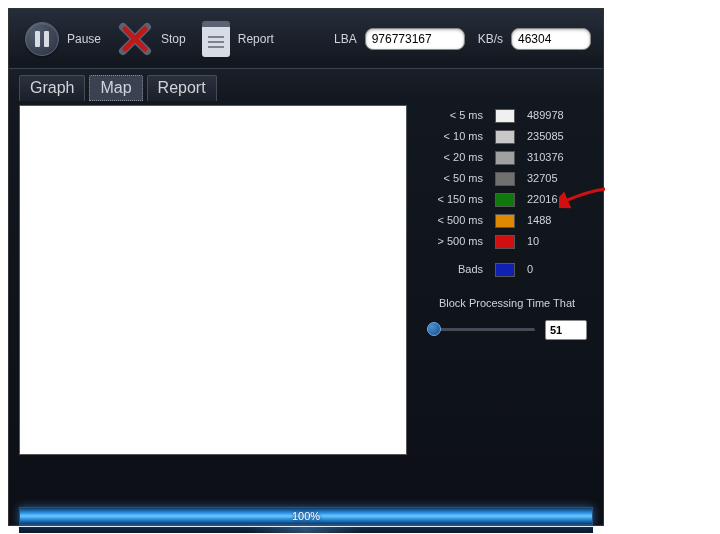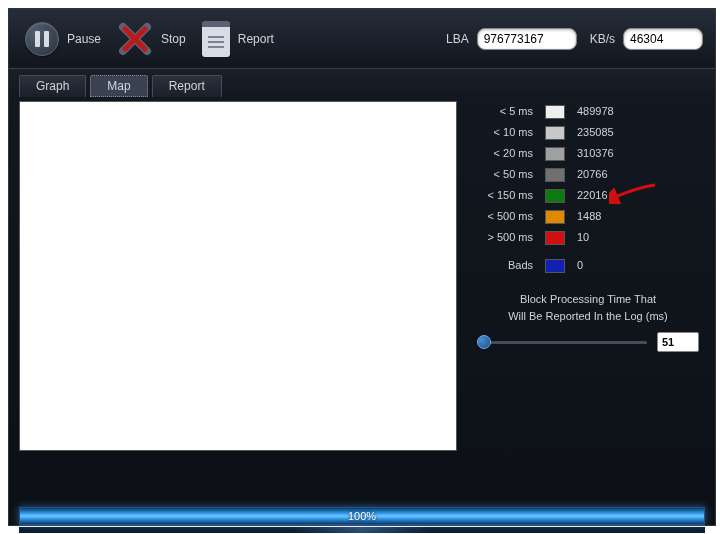--- a/index.html
+++ b/index.html
@@ -1,29 +1,29 @@
 <!DOCTYPE html>
 <html><head>
 <meta charset="utf-8">
 <style>
 * { box-sizing: border-box; margin: 0; padding: 0; font-family: Arial, sans-serif; }
 body { background: #fff; width: 720px; height: 534px; overflow: hidden; }
-.app-frame { margin: 8px; width: 708px; height: 518px; background: linear-gradient(#141a22, #0c1016); border: 1px solid #333; position: relative; }
+.app-frame { margin: 8px; width: 596px; height: 518px; background: linear-gradient(#141a22, #0c1016); border: 1px solid #333; position: relative; }
 .toolbar { height: 60px; background: linear-gradient(#262d3a 0%, #131820 90%); display: flex; align-items: center; padding: 0 12px; gap: 8px; border-bottom: 1px solid #3a4150; }
 .tbtn { display: flex; align-items: center; gap: 8px; color: #cfd4da; font-size: 12px; cursor: pointer; padding: 4px 4px; }
 .circ-btn { width: 34px; height: 34px; border-radius: 50%; background: radial-gradient(circle at 30% 30%, #515d6e, #2a313e); border: 1px solid #5a6274; display: flex; align-items: center; justify-content: center; box-shadow: inset 0 1px 2px rgba(255,255,255,0.2), 0 1px 2px rgba(0,0,0,0.5); }
 .pause-bars { display: flex; gap: 4px; }
 .pause-bars span { width: 5px; height: 16px; background: #d8dde5; border-radius: 1px; }
 .stop-icon { width: 36px; height: 36px; display: flex; align-items: center; justify-content: center; }
 .report-icon { width: 28px; height: 36px; background: #d8dde5; border-radius: 3px; position: relative; border-top: 6px solid #5a6274; display: flex; flex-direction: column; align-items: center; justify-content: center; gap: 3px; }
 .report-icon div { width: 16px; height: 2px; background: #7a828f; }
 .stat-label { color: #cfd4da; font-size: 12px; margin-left: 5px; }
 .stat-input { background: #fff; border: 1px solid #888; border-radius: 8px; height: 22px; padding: 0 6px; font-size: 12px; width: 100px; box-shadow: inset 0 1px 3px rgba(0,0,0,0.3); }
 .tabs-row { display: flex; gap: 4px; padding: 6px 10px 0 10px; background: linear-gradient(#1a2028, #131820); }
-.tab { color: #cfd4da; font-size: 12px; padding: 3px 16px; border: 1px solid #444c5a; background: linear-gradient(#2a313e, #1a2028); cursor: pointer; border-bottom: none; border-radius: 2px 2px 0 0; }
+.tab { color: #cfd4da; font-size: 16px; padding: 3px 10px; border: 1px solid #444c5a; background: linear-gradient(#2a313e, #1a2028); cursor: pointer; border-bottom: none; border-radius: 2px 2px 0 0; }
 .tab.active { background: #3a4252; border: 1px dotted #889; }
 .content-area { display: flex; padding: 4px 10px 0 10px; height: 362px; }
 .map-canvas { background: #fff; width: 438px; height: 350px; border: 1px solid #555; }
 .side-panel { flex: 1; padding: 4px 6px 4px 20px; color: #cfd4da; font-size: 11px; }
 .legend-row { display: flex; gap: 12px; margin-bottom: 7px; }
 .legend-label { width: 56px; text-align: right; }
 .legend-swatch { width: 20px; height: 14px; border: 1px solid #555; }
 .legend-value { min-width: 60px; }
 .arrow-annot { position: absolute; pointer-events: none; }
 .slider-section { margin-top: 18px; text-align: center; font-size: 11px; line-height: 1.5; }
@@ -98,21 +98,21 @@
         <span class="legend-value">235085</span>
       </div>
       <div class="legend-row">
         <span class="legend-label">&lt; 20 ms</span>
         <span class="legend-swatch" style="background:#a0a0a0"></span>
         <span class="legend-value">310376</span>
       </div>
       <div class="legend-row">
         <span class="legend-label">&lt; 50 ms</span>
         <span class="legend-swatch" style="background:#707070"></span>
-        <span class="legend-value">20766</span>
+        <span class="legend-value">32705</span>
       </div>
       <div class="legend-row" style="position:relative">
         <span class="legend-label">&lt; 150 ms</span>
         <span class="legend-swatch" style="background:#0e7a0e"></span>
         <span class="legend-value">22016</span>
         <svg class="arrow-annot" width="50" height="26" style="left:132px; top:-6px">
           <defs>
               <marker id="ah" markerWidth="8" markerHeight="8" refX="1" refY="3" orient="auto">
                 <path d="M0,0 L0,6 L7,3 z" fill="#d01010"></path>
               </marker>
@@ -132,21 +132,20 @@
       </div>
 
       <div class="legend-row" style="margin-top:14px">
         <span class="legend-label">Bads</span>
         <span class="legend-swatch" style="background:#1020b0"></span>
         <span class="legend-value">0</span>
       </div>
 
       <div class="slider-section">
         <div>Block Processing Time That</div>
-        <div>Will Be Reported In the Log (ms)</div>
         <div class="slider-wrap">
           <div class="slider-track">
             <div class="slider-thumb"></div>
           </div>
           <input class="slider-input" value="51" style="">
         </div>
       </div>
 
     </div>
   </div>

